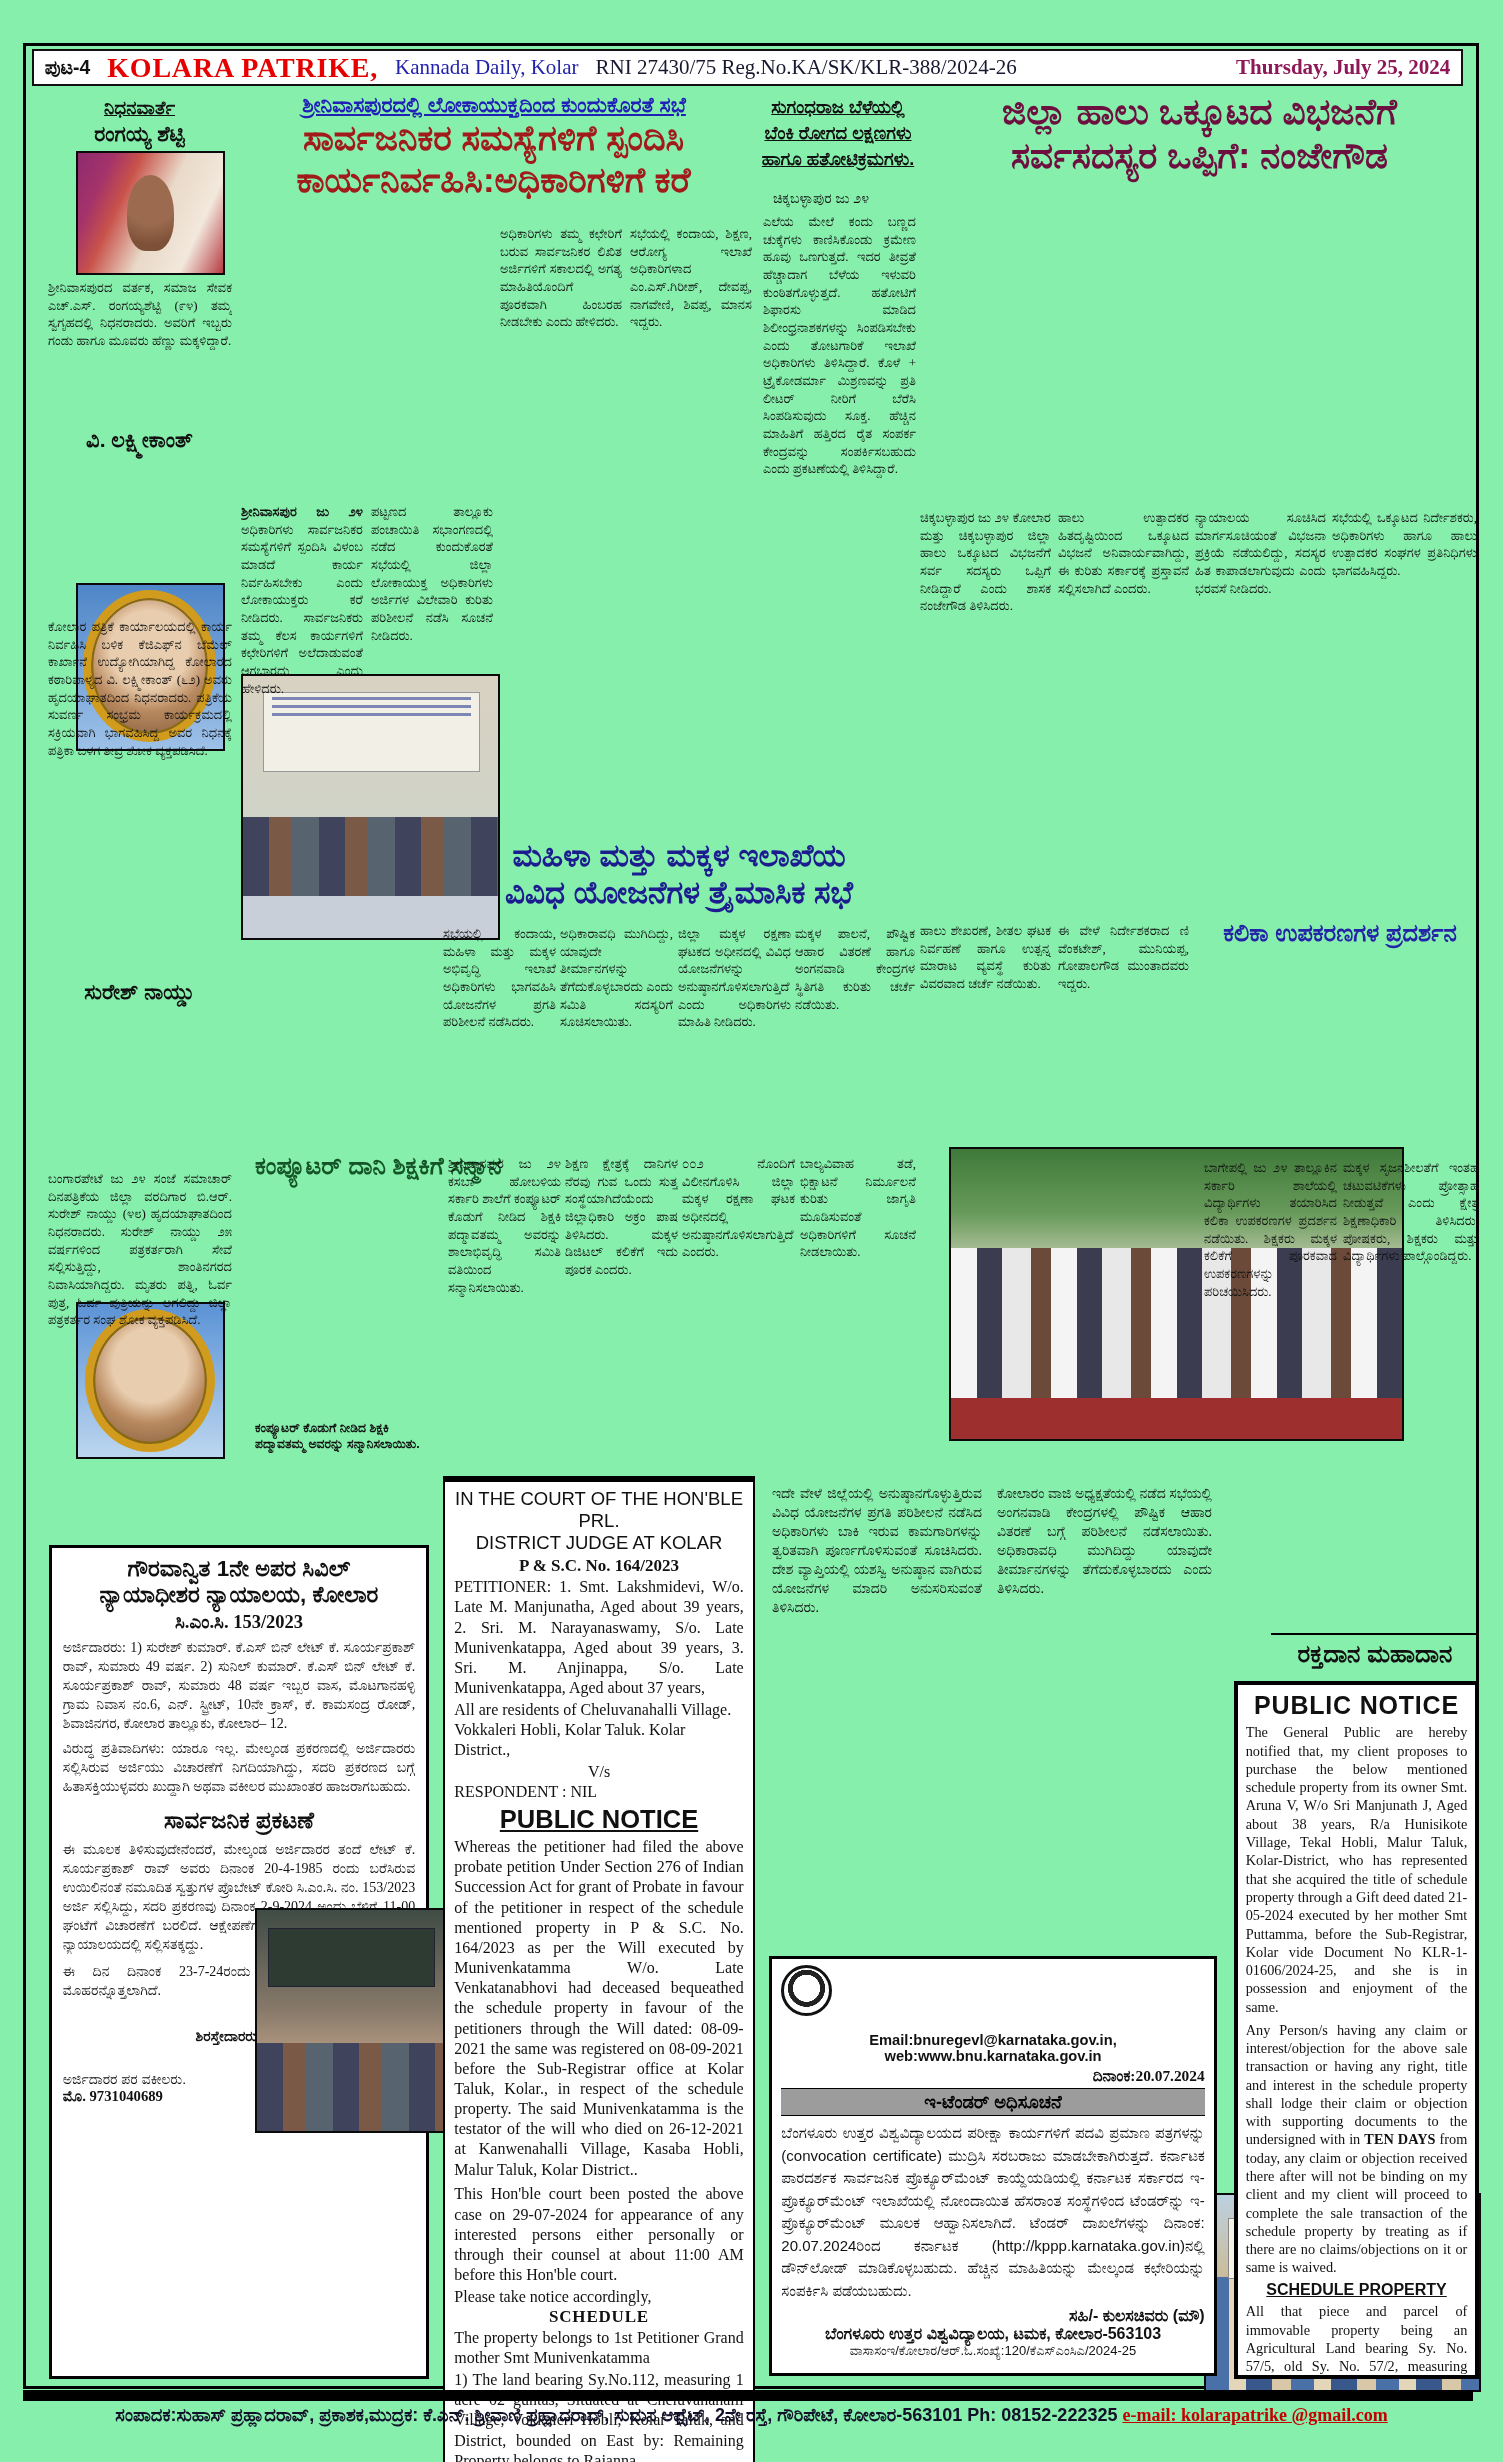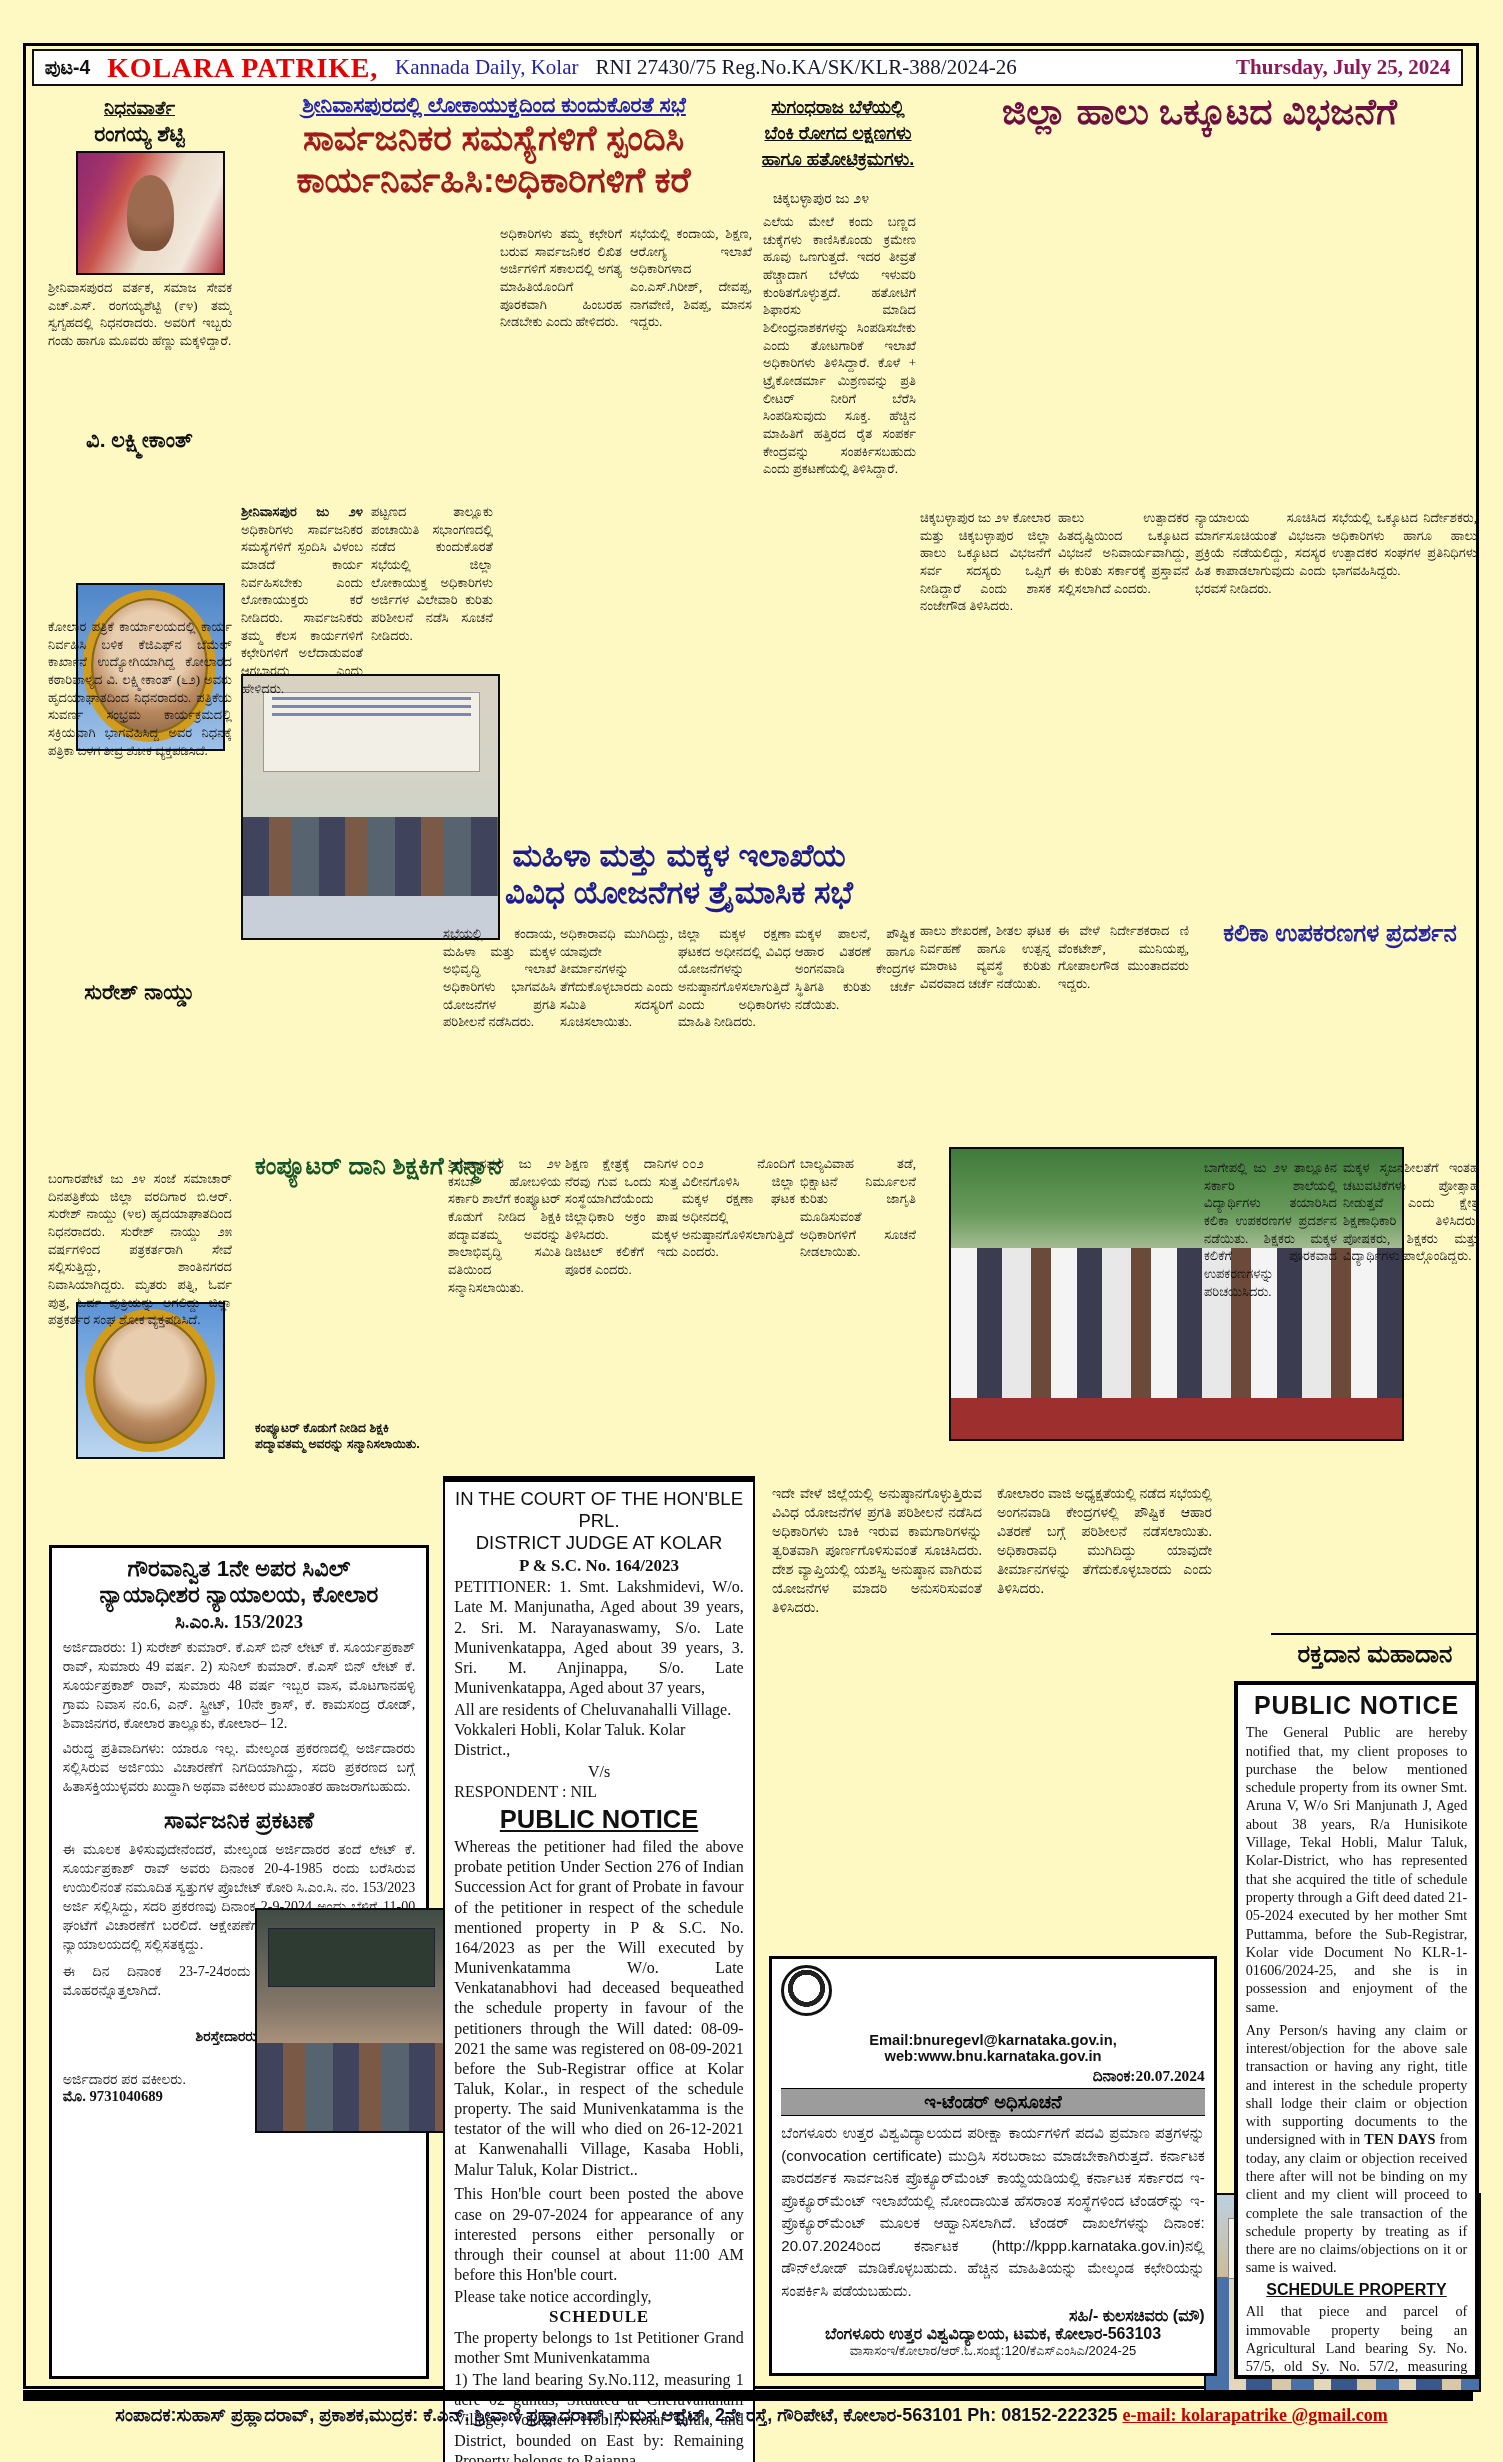--- a/index.html
+++ b/index.html
@@ -1,16 +1,16 @@
 <!DOCTYPE html>
 <html style="font-size:12.4px"><head>
 <meta charset="utf-8">
 <style>
   html,body{margin:0;padding:0;background:#ffffff;}
-  .page{position:relative;width:1504px;height:2462px;background:#fef9c3;
+  .page{position:relative;width:1504px;height:2462px;background:#86efac;
         font-family:"Liberation Serif",serif;color:#111;overflow:hidden;}
   .abs{position:absolute;}
   .b{font-weight:bold;}
   .ctr{text-align:center;}
   .jst{text-align:justify;}
   .u{text-decoration:underline;}
   .frame{border:3.9px solid #000;}
   .kn{font-family:"Liberation Sans","DejaVu Sans",sans-serif;}
   .body-kn{font-size:13px;line-height:1.36;text-align:justify;overflow:hidden;}
   .photo{border:2.3px solid #0a0a0a;overflow:hidden;position:relative;}
@@ -119,20 +119,21 @@
   <div class="abs body-kn" style="left:448px;top:1155px;width:113px;height:318px;">ಶ್ರೀನಿವಾಸಪುರ ಜು ೨೪ ಕಸಬಾ ಹೋಬಳಿಯ ಸರ್ಕಾರಿ ಶಾಲೆಗೆ ಕಂಪ್ಯೂಟರ್ ಕೊಡುಗೆ ನೀಡಿದ ಶಿಕ್ಷಕಿ ಪದ್ಮಾವತಮ್ಮ ಅವರನ್ನು ಶಾಲಾಭಿವೃದ್ಧಿ ಸಮಿತಿ ವತಿಯಿಂದ ಸನ್ಮಾನಿಸಲಾಯಿತು.</div>
   <div class="abs body-kn" style="left:565px;top:1155px;width:113px;height:318px;">ಶಿಕ್ಷಣ ಕ್ಷೇತ್ರಕ್ಕೆ ದಾನಿಗಳ ನೆರವು ಗುವ ಒಂದು ಸುತ್ತ ಸಂಸ್ಥೆಯಾಗಿದೆಯೆಂದು ಜಿಲ್ಲಾಧಿಕಾರಿ ಅಕ್ರಂ ಪಾಷ ತಿಳಿಸಿದರು. ಮಕ್ಕಳ ಡಿಜಿಟಲ್ ಕಲಿಕೆಗೆ ಇದು ಪೂರಕ ಎಂದರು.</div>
   <div class="abs body-kn" style="left:682px;top:1155px;width:113px;height:318px;">೦೦೨ ನೊಂದಿಗೆ ವಿಲೀನಗೊಳಿಸಿ ಜಿಲ್ಲಾ ಮಕ್ಕಳ ರಕ್ಷಣಾ ಘಟಕ ಅಧೀನದಲ್ಲಿ ಅನುಷ್ಠಾನಗೊಳಿಸಲಾಗುತ್ತಿದೆ ಎಂದರು.</div>
   <div class="abs body-kn" style="left:800px;top:1155px;width:116px;height:318px;">ಬಾಲ್ಯವಿವಾಹ ತಡೆ, ಭಿಕ್ಷಾಟನೆ ನಿರ್ಮೂಲನೆ ಕುರಿತು ಜಾಗೃತಿ ಮೂಡಿಸುವಂತೆ ಅಧಿಕಾರಿಗಳಿಗೆ ಸೂಚನೆ ನೀಡಲಾಯಿತು.</div>
 
   <div class="abs body-kn" style="left:772px;top:1484px;width:210px;height:462px;font-size:14px;">ಇದೇ ವೇಳೆ ಜಿಲ್ಲೆಯಲ್ಲಿ ಅನುಷ್ಠಾನಗೊಳ್ಳುತ್ತಿರುವ ವಿವಿಧ ಯೋಜನೆಗಳ ಪ್ರಗತಿ ಪರಿಶೀಲನೆ ನಡೆಸಿದ ಅಧಿಕಾರಿಗಳು ಬಾಕಿ ಇರುವ ಕಾಮಗಾರಿಗಳನ್ನು ತ್ವರಿತವಾಗಿ ಪೂರ್ಣಗೊಳಿಸುವಂತೆ ಸೂಚಿಸಿದರು. ದೇಶ ವ್ಯಾಪ್ತಿಯಲ್ಲಿ ಯಶಸ್ವಿ ಅನುಷ್ಠಾನ ವಾಗಿರುವ ಯೋಜನೆಗಳ ಮಾದರಿ ಅನುಸರಿಸುವಂತೆ ತಿಳಿಸಿದರು.</div>
   <div class="abs body-kn" style="left:997px;top:1484px;width:215px;height:462px;font-size:14px;">ಕೋಲಾರಂ ವಾಜಿ ಅಧ್ಯಕ್ಷತೆಯಲ್ಲಿ ನಡೆದ ಸಭೆಯಲ್ಲಿ ಅಂಗನವಾಡಿ ಕೇಂದ್ರಗಳಲ್ಲಿ ಪೌಷ್ಟಿಕ ಆಹಾರ ವಿತರಣೆ ಬಗ್ಗೆ ಪರಿಶೀಲನೆ ನಡೆಸಲಾಯಿತು. ಅಧಿಕಾರಾವಧಿ ಮುಗಿದಿದ್ದು ಯಾವುದೇ ತೀರ್ಮಾನಗಳನ್ನು ತೆಗೆದುಕೊಳ್ಳಬಾರದು ಎಂದು ತಿಳಿಸಿದರು.</div>
 
   <div class="abs kn b ctr" style="left:920px;top:90px;width:559px;font-size:36px;line-height:1.22;color:#6d1040;">
     <div>ಜಿಲ್ಲಾ ಹಾಲು ಒಕ್ಕೂಟದ ವಿಭಜನೆಗೆ</div>
+    <div>ಸರ್ವಸದಸ್ಯರ ಒಪ್ಪಿಗೆ: ನಂಜೇಗೌಡ</div>
   </div>
   <div class="abs photo" style="left:949px;top:207px;width:451px;height:290px;
               background:linear-gradient(180deg,#3f7a3a 0%,#679a5a 22%,#e8e0d0 48%,#c8b8a0 72%,#6e5a46 100%);">
     <div class="people" style="height:52%;bottom:14%;
          background:repeating-linear-gradient(90deg,#f4f4f4 0 26px,#3c3c50 26px 51px,#e8e8e8 51px 80px,#6b4a3a 80px 100px);"></div>
     <div class="table" style="height:14%;background:#9e2f2f;"></div>
   </div>
   <div class="abs body-kn" style="left:920px;top:509px;width:131px;height:408px;">ಚಿಕ್ಕಬಳ್ಳಾಪುರ ಜು ೨೪ ಕೋಲಾರ ಮತ್ತು ಚಿಕ್ಕಬಳ್ಳಾಪುರ ಜಿಲ್ಲಾ ಹಾಲು ಒಕ್ಕೂಟದ ವಿಭಜನೆಗೆ ಸರ್ವ ಸದಸ್ಯರು ಒಪ್ಪಿಗೆ ನೀಡಿದ್ದಾರೆ ಎಂದು ಶಾಸಕ ನಂಜೇಗೌಡ ತಿಳಿಸಿದರು.</div>
   <div class="abs body-kn" style="left:1058px;top:509px;width:131px;height:408px;">ಹಾಲು ಉತ್ಪಾದಕರ ಹಿತದೃಷ್ಟಿಯಿಂದ ಒಕ್ಕೂಟದ ವಿಭಜನೆ ಅನಿವಾರ್ಯವಾಗಿದ್ದು, ಈ ಕುರಿತು ಸರ್ಕಾರಕ್ಕೆ ಪ್ರಸ್ತಾವನೆ ಸಲ್ಲಿಸಲಾಗಿದೆ ಎಂದರು.</div>
   <div class="abs body-kn" style="left:1195px;top:509px;width:131px;height:408px;">ನ್ಯಾಯಾಲಯ ಸೂಚಿಸಿದ ಮಾರ್ಗಸೂಚಿಯಂತೆ ವಿಭಜನಾ ಪ್ರಕ್ರಿಯೆ ನಡೆಯಲಿದ್ದು, ಸದಸ್ಯರ ಹಿತ ಕಾಪಾಡಲಾಗುವುದು ಎಂದು ಭರವಸೆ ನೀಡಿದರು.</div>

